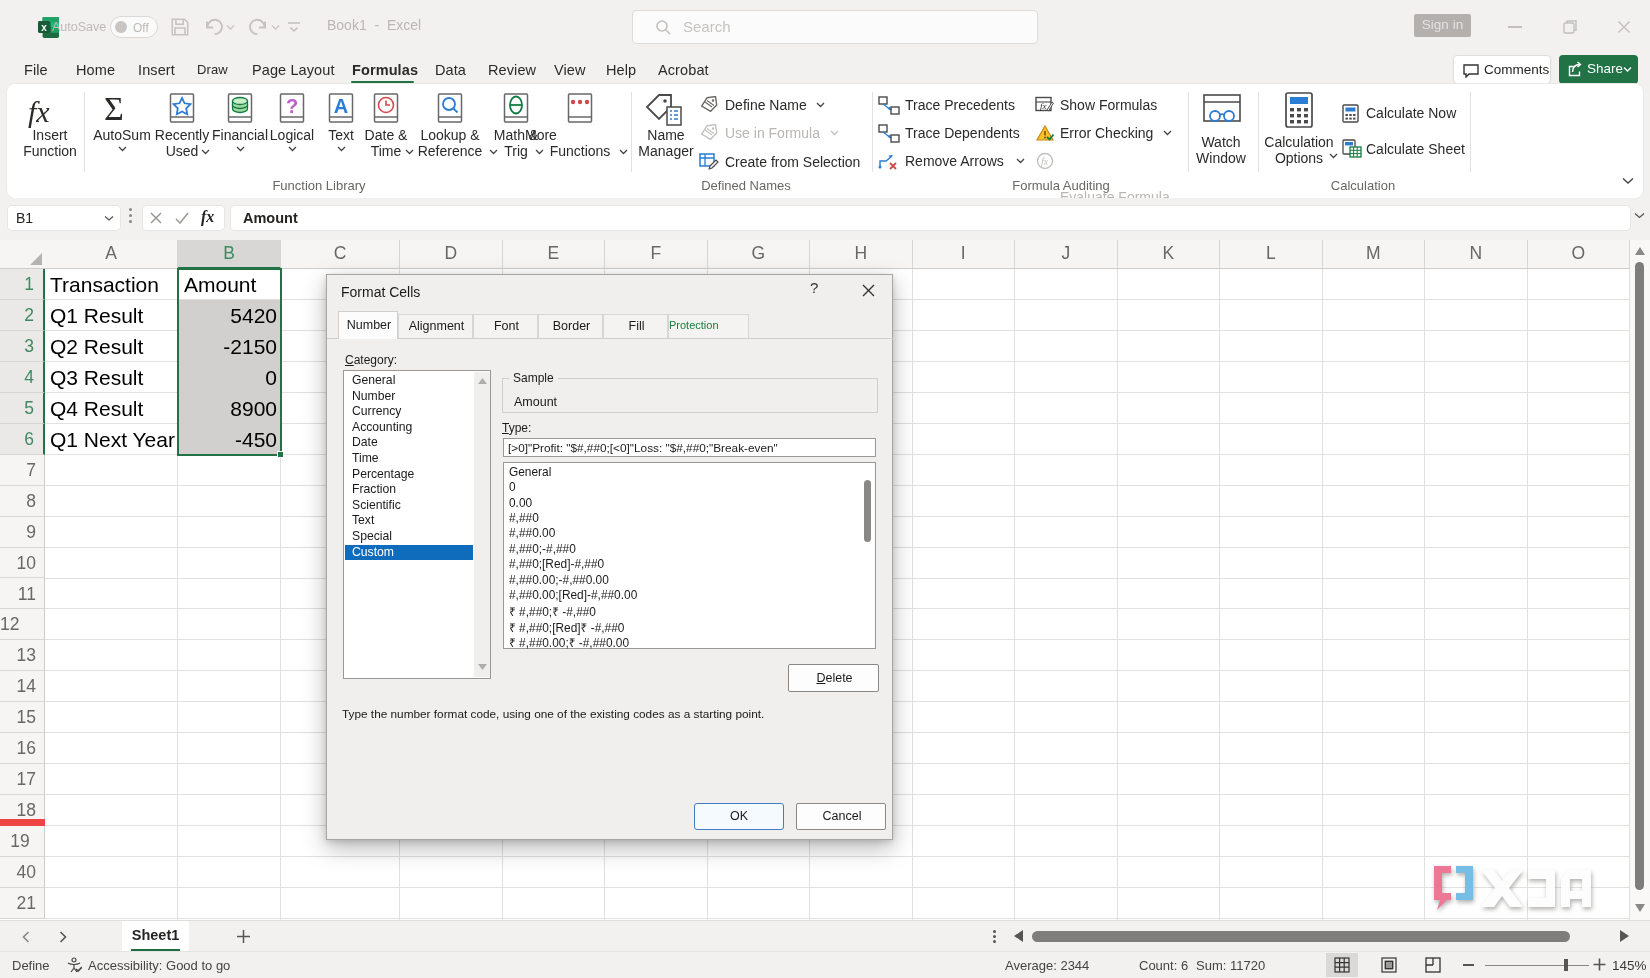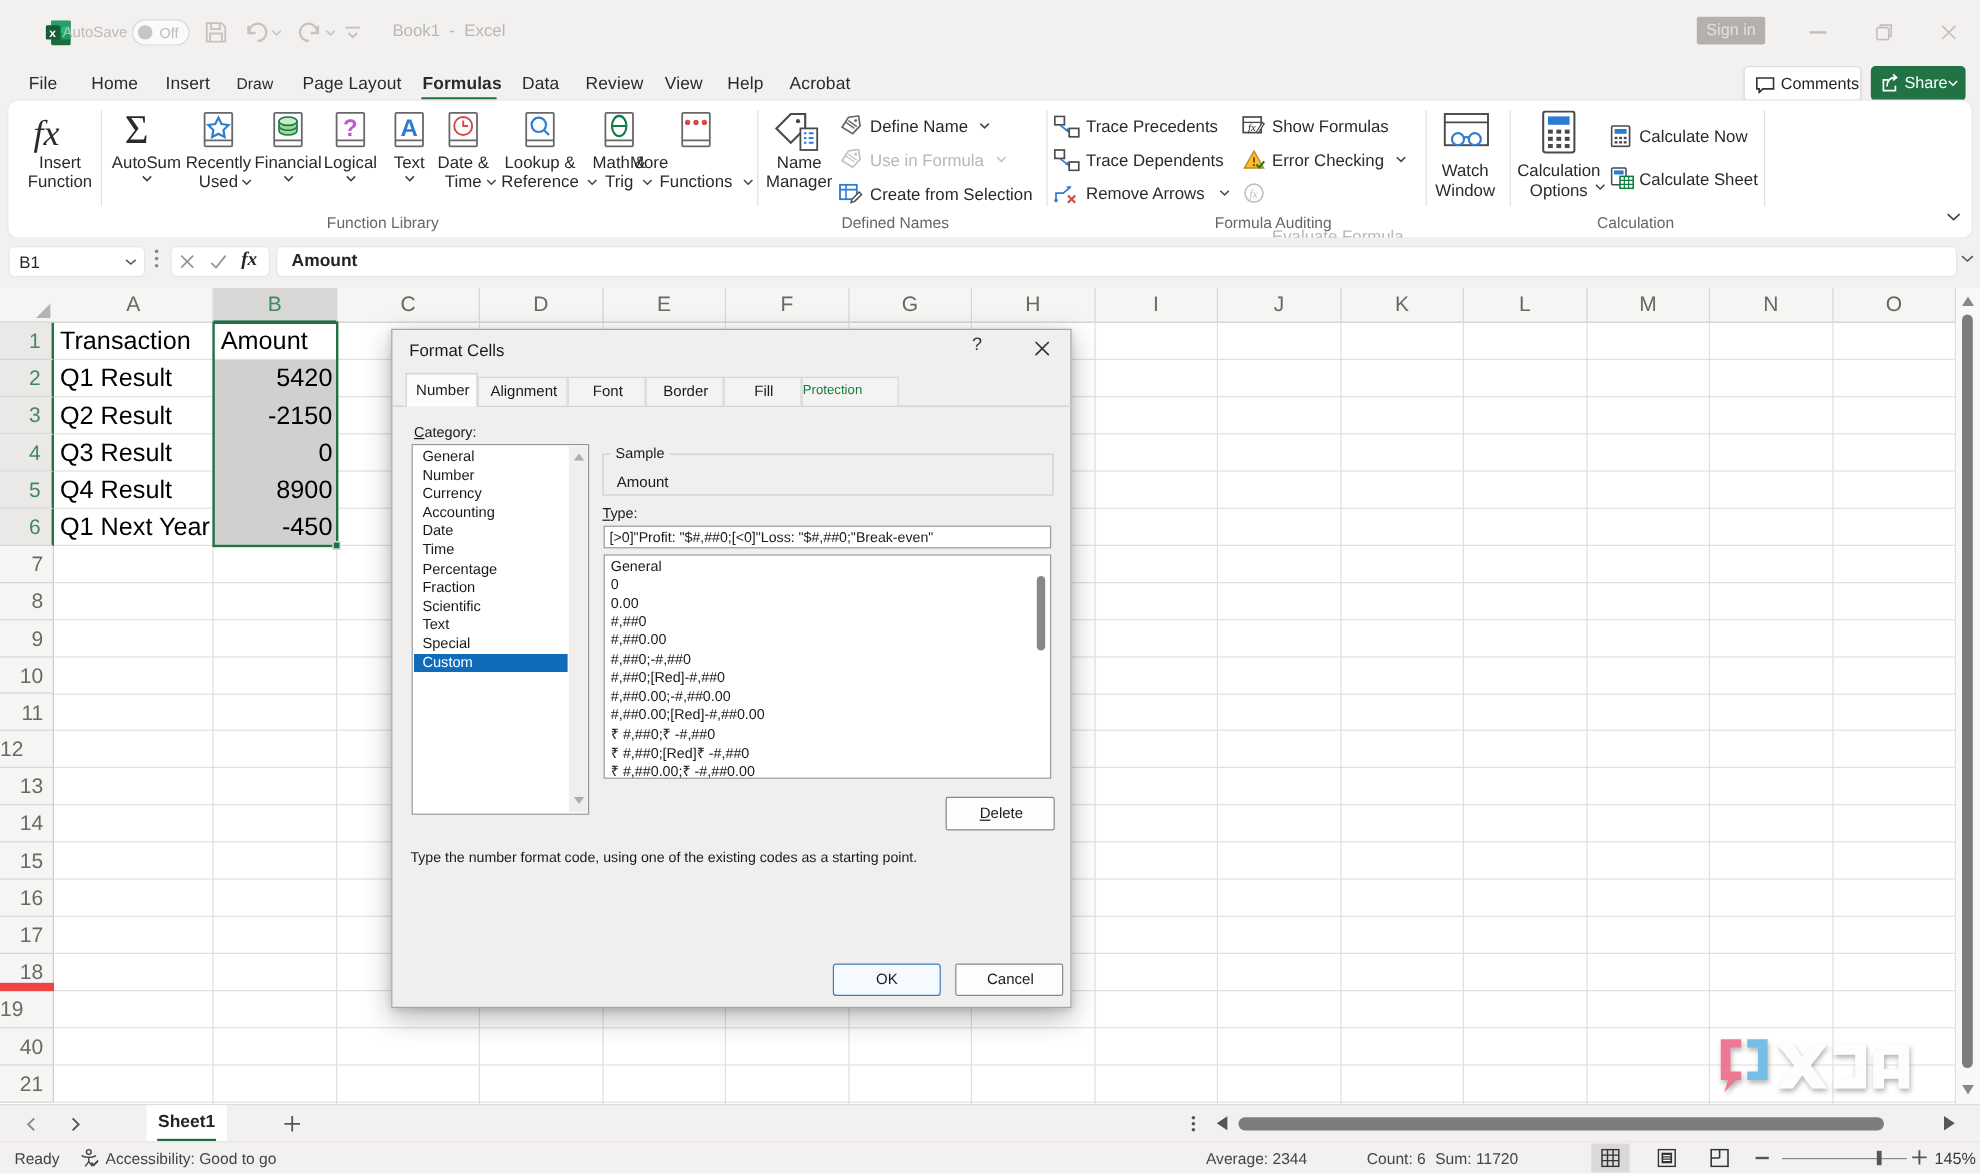--- a/index.html
+++ b/index.html
@@ -48,20 +48,27 @@
   <svg class="ab" style="left:271px;top:24px;" width="9" height="7" viewBox="0 0 9 7" stroke="#c8c5c3" fill="none" stroke-width="1.3">
       <path d="M1 1.5 l3.5 3.5 l3.5 -3.5"></path>
     </svg>
 
   <svg class="ab" style="left:287px;top:21px;" width="14" height="12" viewBox="0 0 14 12" stroke="#c2bfbd" fill="none" stroke-width="1.5">
     <path d="M1 2 h12"></path>
       <path d="M3.5 6.5 l3.5 3.5 l3.5 -3.5"></path>
   </svg>
   <div class="ab" style="left:327px;top:17px;font-size:14px;color:#b9b6b4;">Book1&nbsp;&nbsp;-&nbsp;&nbsp;Excel</div>
 
+  <div class="ab" style="left:632px;top:10px;width:406px;height:34px;border:1.3px solid #dedbd9;border-radius:4px;background:#fcfbfb;">
+    <svg class="ab" style="left:22px;top:8px;" width="17" height="17" viewBox="0 0 17 17" stroke="#c2bfbd" fill="none" stroke-width="1.6">
+      <circle cx="7" cy="7" r="5"></circle>
+        <path d="M11 11 l4 4"></path>
+    </svg>
+    <div class="ab" style="left:50px;top:7px;font-size:15px;color:#c5c2c0;">Search</div>
+  </div>
 
   <div class="ab" style="left:1414px;top:14px;width:57px;height:23px;background:#b3b0ae;border-radius:2px;">
     <div class="ab" style="left:0;top:3px;width:57px;text-align:center;font-size:13.5px;color:#e4e2e1;">Sign in</div>
   </div>
 
   <div class="ab" style="left:1508px;top:26px;width:14px;height:1.6px;background:#c2bfbd;"></div>
   <svg class="ab" style="left:1563px;top:20px;" width="14" height="14" viewBox="0 0 14 14" stroke="#c2bfbd" fill="none" stroke-width="1.4">
     <rect x="1" y="3" width="10" height="10" rx="1.5"></rect>
       <path d="M4 3 v-2 h9 v9 h-2"></path>
   </svg>
@@ -395,21 +402,21 @@
 <div class="ab" style="left:0;top:247.60px;width:45px;height:30.95px;background:transparent;border-bottom:1px solid #d8d6d4;color:#6a6865;font-size:17.5px;text-align:right;padding-right:9px;line-height:30.95px;">9</div>
 <div class="ab" style="left:0;top:278.55px;width:45px;height:30.95px;background:transparent;border-bottom:1px solid #d8d6d4;color:#6a6865;font-size:17.5px;text-align:right;padding-right:9px;line-height:30.95px;">10</div>
 <div class="ab" style="left:0;top:309.50px;width:45px;height:30.95px;background:transparent;border-bottom:1px solid #d8d6d4;color:#6a6865;font-size:17.5px;text-align:right;padding-right:9px;line-height:30.95px;">11</div>
 <div class="ab" style="left:0;top:340.45px;width:45px;height:30.95px;background:transparent;border-bottom:1px solid #d8d6d4;color:#6a6865;font-size:17.5px;padding-right:9px;line-height:30.95px;">12</div>
 <div class="ab" style="left:0;top:371.40px;width:45px;height:30.95px;background:transparent;border-bottom:1px solid #d8d6d4;color:#6a6865;font-size:17.5px;text-align:right;padding-right:9px;line-height:30.95px;">13</div>
 <div class="ab" style="left:0;top:402.35px;width:45px;height:30.95px;background:transparent;border-bottom:1px solid #d8d6d4;color:#6a6865;font-size:17.5px;text-align:right;padding-right:9px;line-height:30.95px;">14</div>
 <div class="ab" style="left:0;top:433.30px;width:45px;height:30.95px;background:transparent;border-bottom:1px solid #d8d6d4;color:#6a6865;font-size:17.5px;text-align:right;padding-right:9px;line-height:30.95px;">15</div>
 <div class="ab" style="left:0;top:464.25px;width:45px;height:30.95px;background:transparent;border-bottom:1px solid #d8d6d4;color:#6a6865;font-size:17.5px;text-align:right;padding-right:9px;line-height:30.95px;">16</div>
 <div class="ab" style="left:0;top:495.20px;width:45px;height:30.95px;background:transparent;border-bottom:1px solid #d8d6d4;color:#6a6865;font-size:17.5px;text-align:right;padding-right:9px;line-height:30.95px;">17</div>
 <div class="ab" style="left:0;top:526.15px;width:45px;height:30.95px;background:transparent;border-bottom:7px solid #ef4444;color:#6a6865;font-size:17.5px;text-align:right;padding-right:9px;line-height:30.95px;">18</div>
-<div class="ab" style="left:0;top:557.10px;width:45px;height:30.95px;background:transparent;border-bottom:1px solid #d8d6d4;color:#6a6865;font-size:17.5px;text-align:right;padding-right:26px;line-height:30.95px;">19</div>
+<div class="ab" style="left:0;top:557.10px;width:45px;height:30.95px;background:transparent;border-bottom:1px solid #d8d6d4;color:#6a6865;font-size:17.5px;text-align:center;padding-right:5px;line-height:30.95px;">19</div>
 <div class="ab" style="left:0;top:588.05px;width:45px;height:30.95px;background:transparent;border-bottom:1px solid #d8d6d4;color:#6a6865;font-size:17.5px;text-align:right;padding-right:9px;line-height:30.95px;">40</div>
 <div class="ab" style="left:0;top:619.00px;width:45px;height:30.95px;background:transparent;border-bottom:1px solid #d8d6d4;color:#6a6865;font-size:17.5px;text-align:right;padding-right:9px;line-height:30.95px;">21</div>
 </div>
 <div class="ab" style="left:0;top:269px;width:1630px;height:651px;">
 <div class="ab" style="left:177.00px;top:0;width:1px;height:651px;background:#e2e0df;"></div>
 <div class="ab" style="left:280.00px;top:0;width:1px;height:651px;background:#e2e0df;"></div>
 <div class="ab" style="left:399.00px;top:0;width:1px;height:651px;background:#e2e0df;"></div>
 <div class="ab" style="left:501.50px;top:0;width:1px;height:651px;background:#e2e0df;"></div>
 <div class="ab" style="left:604.00px;top:0;width:1px;height:651px;background:#e2e0df;"></div>
 <div class="ab" style="left:706.50px;top:0;width:1px;height:651px;background:#e2e0df;"></div>
@@ -493,21 +500,21 @@
   <svg class="ab" style="left:1014px;top:9px;" width="9" height="12" viewBox="0 0 9 12">
       <path d="M9 0 L9 12 L0 6 Z" fill="#555"></path>
     </svg>
   <div class="ab" style="left:1032px;top:9.5px;width:538px;height:11px;background:#7f7d7b;border-radius:6px;"></div>
   <svg class="ab" style="left:1620px;top:9px;" width="9" height="12" viewBox="0 0 9 12">
       <path d="M0 0 L0 12 L9 6 Z" fill="#555"></path>
     </svg>
 </div>
 
 <div class="ab" style="left:0;top:951px;width:1650px;height:27px;background:#f3f1f0;border-top:1px solid #e6e4e2;">
-  <div class="ab" style="left:12px;top:6px;font-size:13px;color:#444;">Ready</div>
+  <div class="ab" style="left:12px;top:6px;font-size:13px;color:#444;">Define</div>
   <svg class="ab" style="left:66px;top:5px;" width="16" height="16" viewBox="0 0 16 16" stroke="#444" fill="none" stroke-width="1.2">
     <circle cx="8" cy="3" r="2"></circle>
       <path d="M2 6 c3 2 9 2 12 0"></path>
       <path d="M8 7 v4 M8 11 l-3 4 M8 11 l3 4"></path>
       <path d="M10 12 l2 2 4-4" stroke-width="1.6"></path>
   </svg>
   <div class="ab" style="left:88px;top:6px;font-size:13px;color:#444;">Accessibility: Good to go</div>
   <div class="ab" style="left:1005px;top:6px;font-size:13px;color:#444;">Average: 2344</div>
   <div class="ab" style="left:1139px;top:6px;font-size:13px;color:#444;">Count: 6</div>
   <div class="ab" style="left:1196px;top:6px;font-size:13px;color:#444;">Sum: 11720</div>

